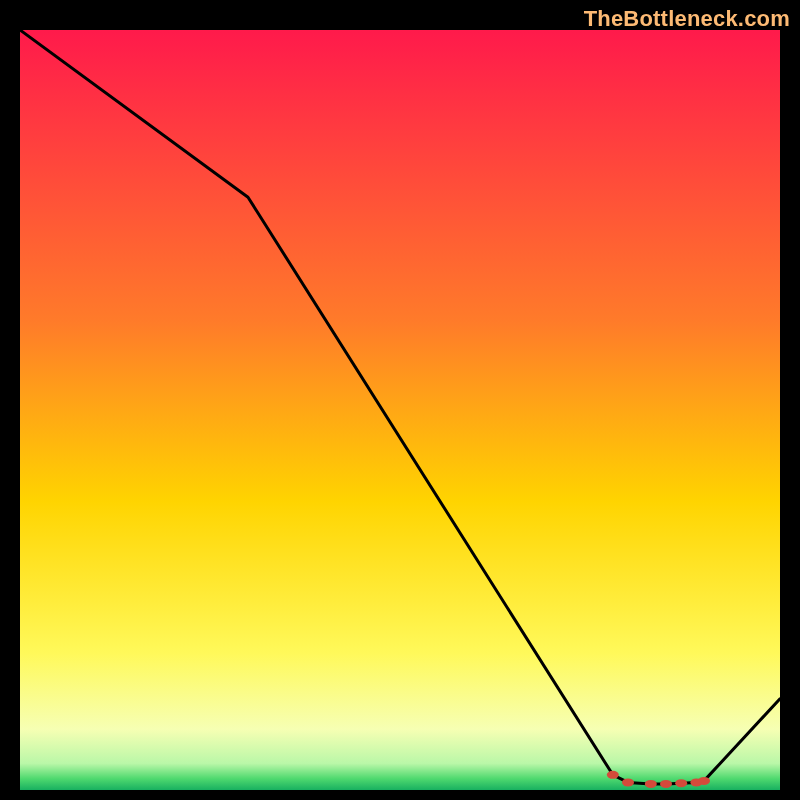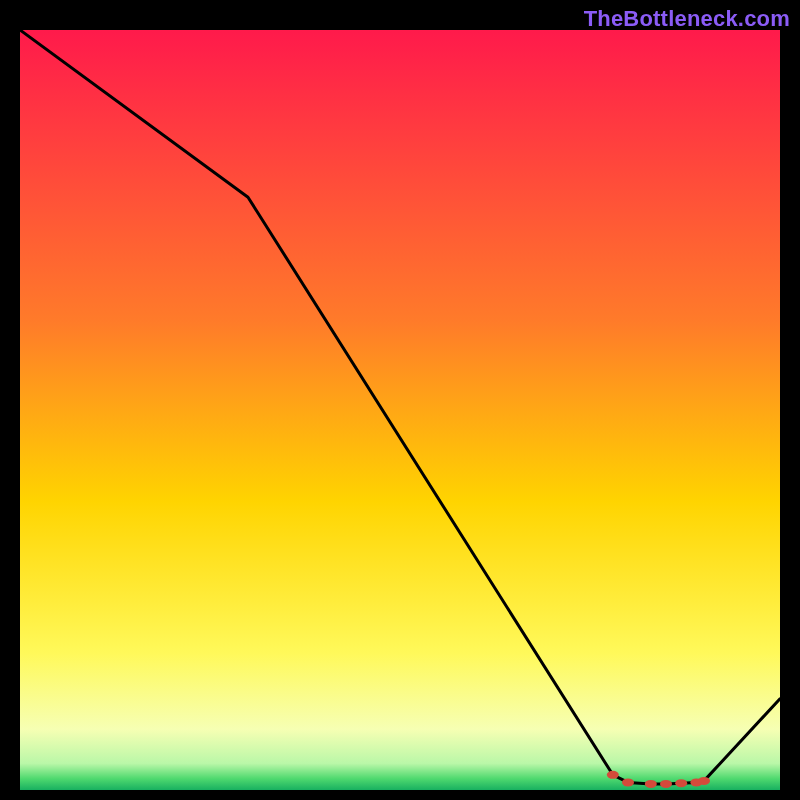--- a/index.html
+++ b/index.html
@@ -15,21 +15,21 @@
     width: 800px;
     height: 800px;
   }
   .watermark {
     position: absolute;
     top: 6px;
     right: 10px;
     font-family: Arial, Helvetica, sans-serif;
     font-size: 22px;
     font-weight: 600;
-    color: #8b5cf6;
+    color: #fdba74;
     letter-spacing: 0.2px;
   }
   
   .plot {
     position: absolute;
     left: 20px;
     top: 30px;
     width: 760px;
     height: 760px;
   }

